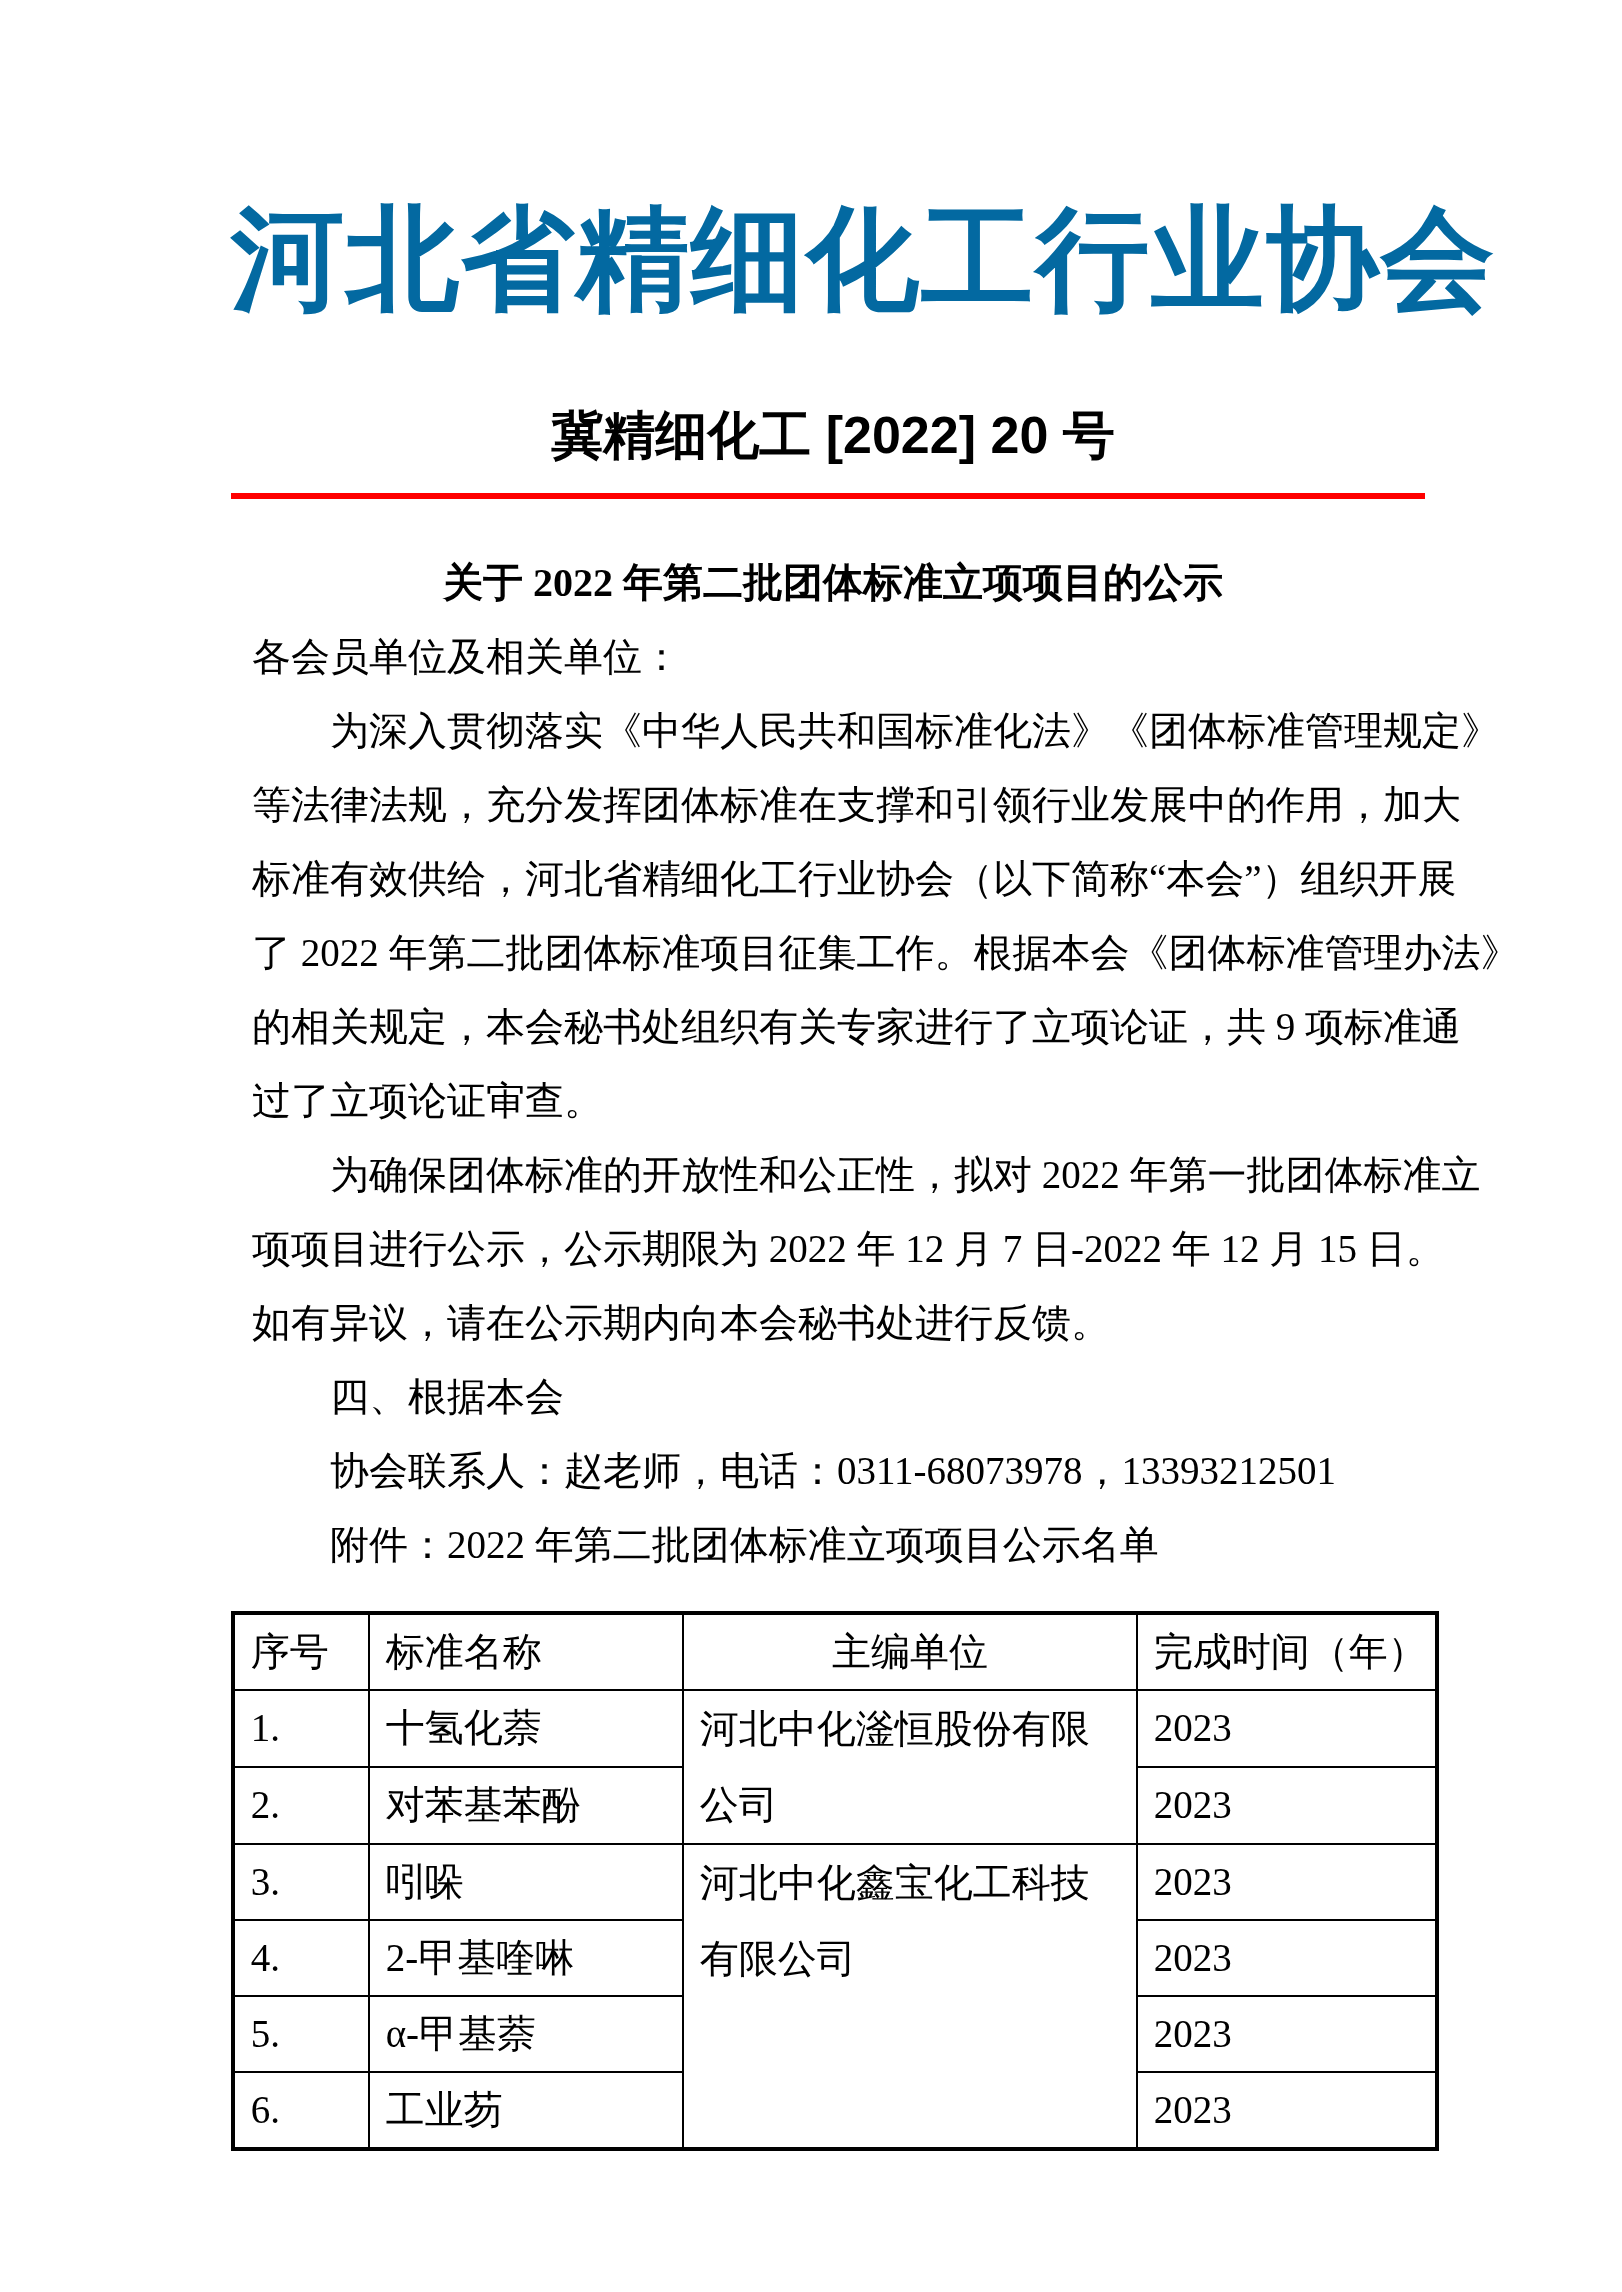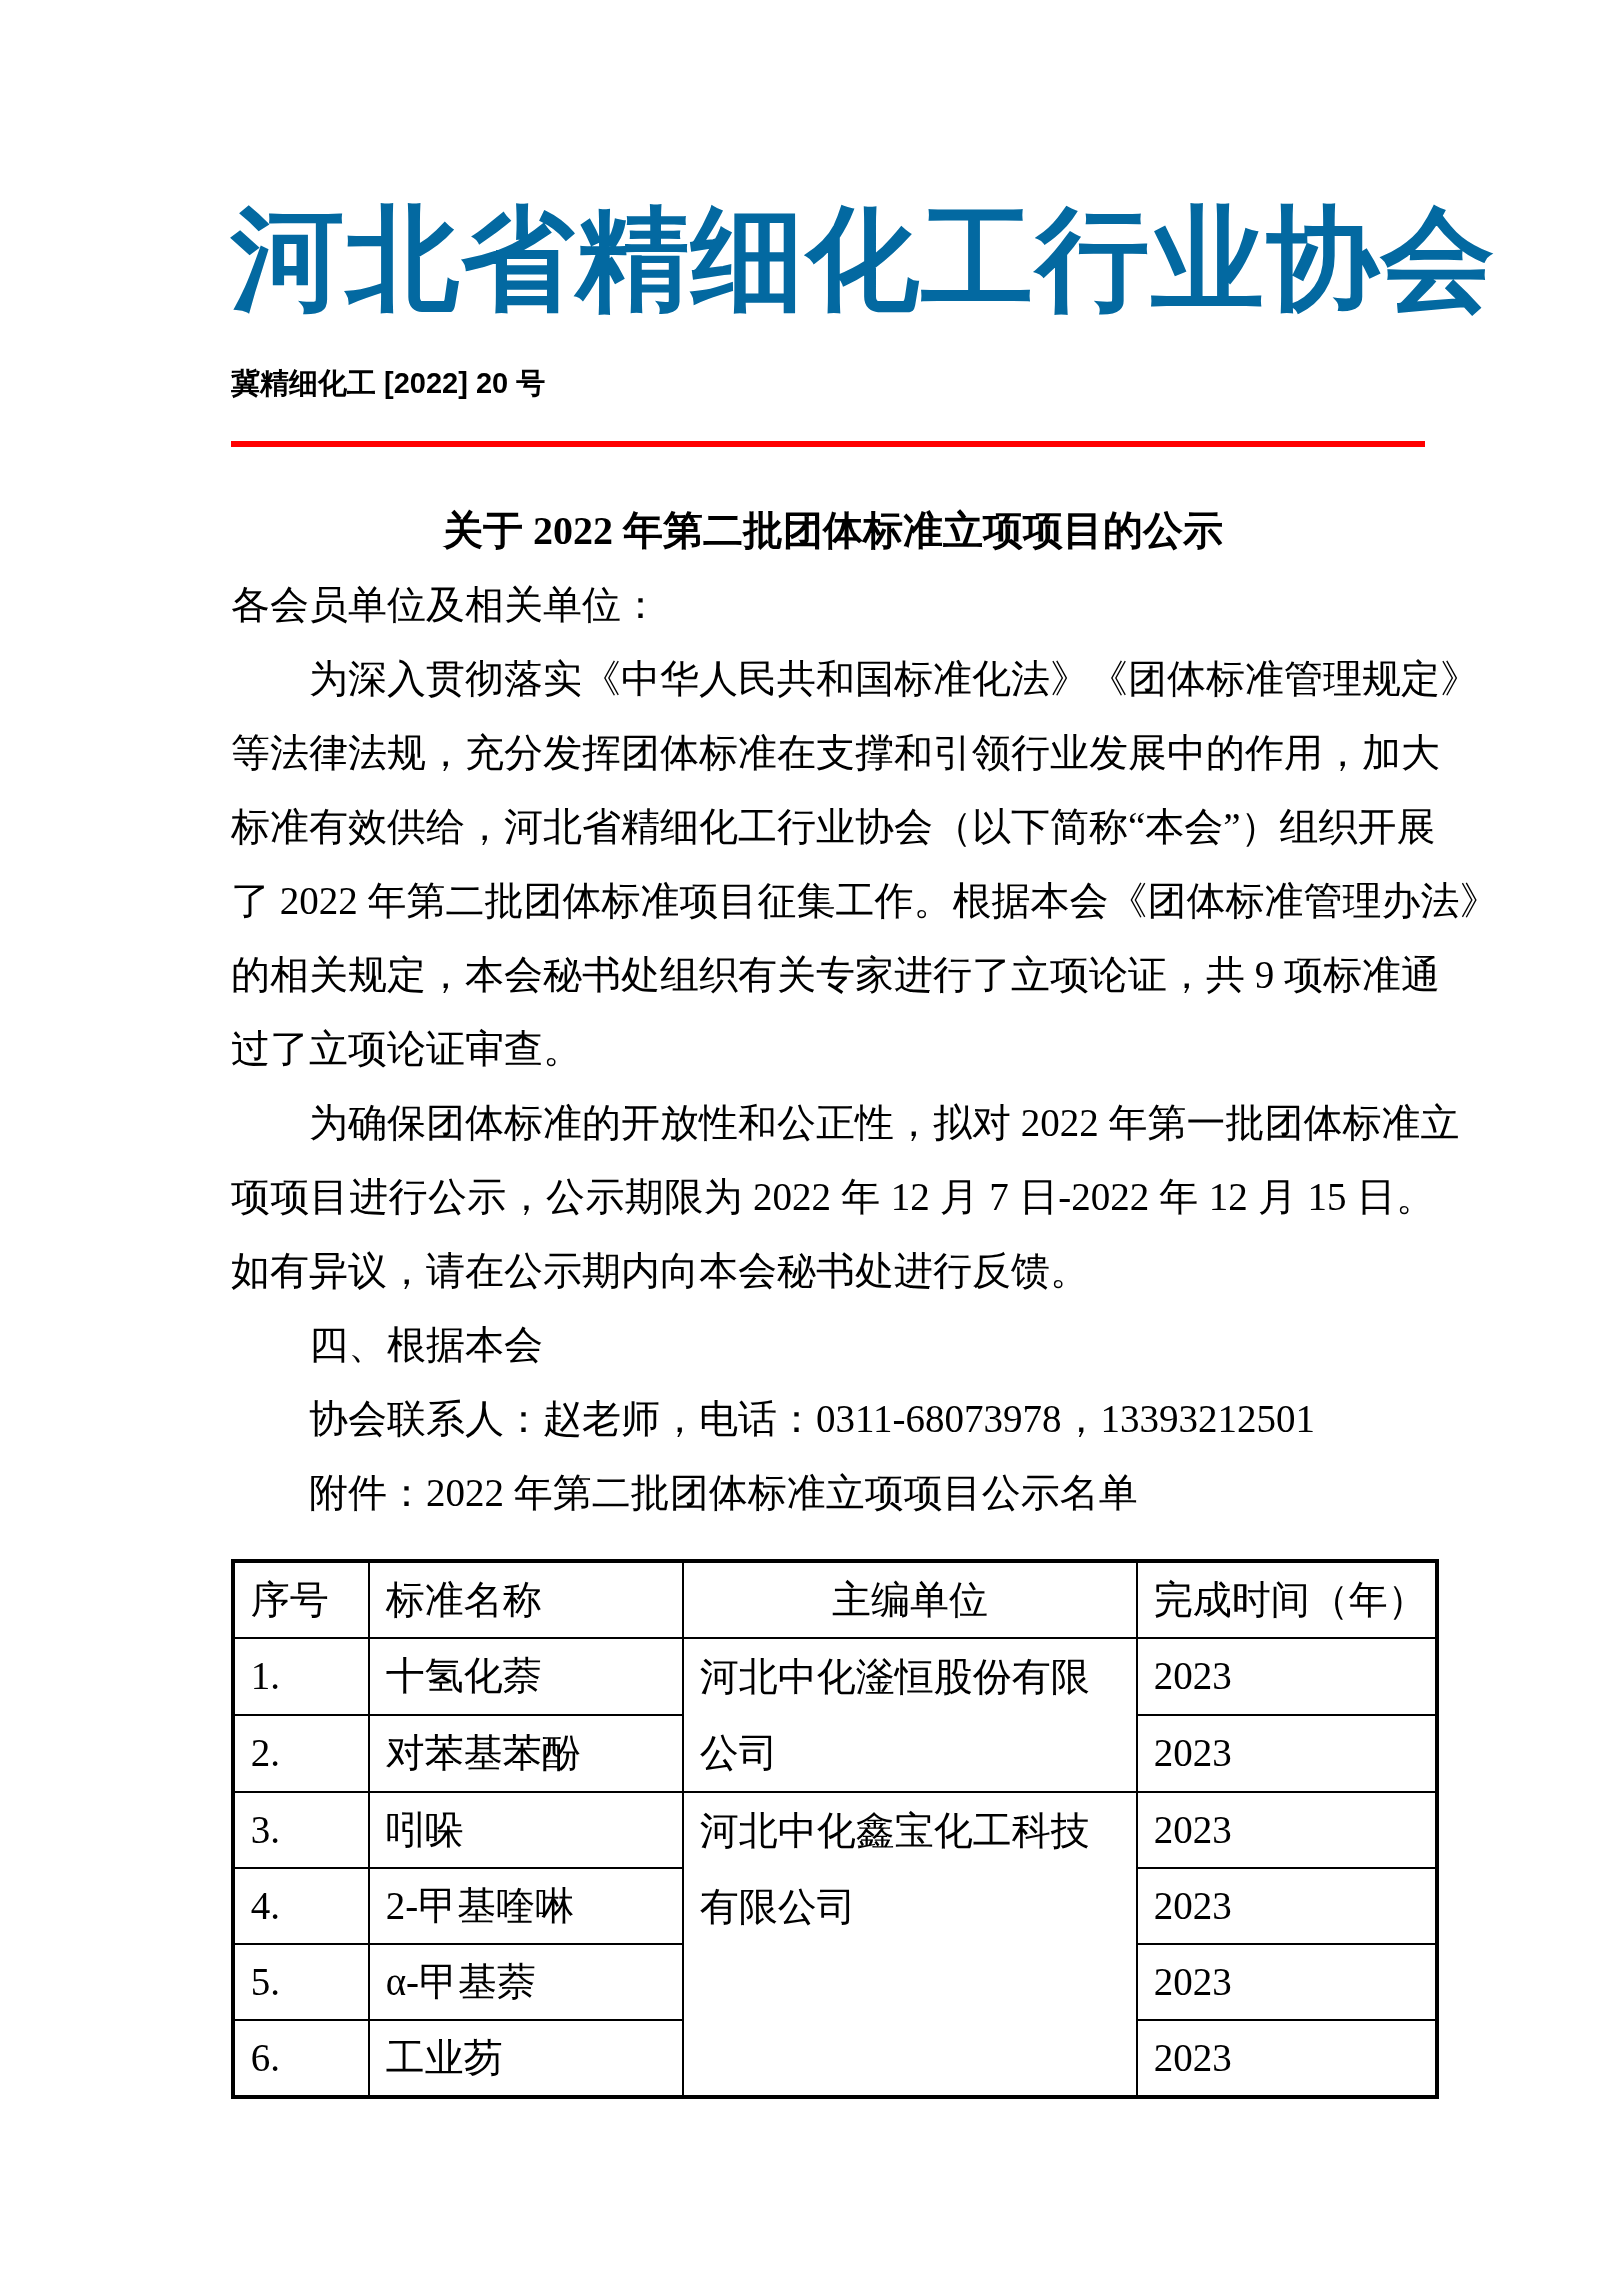--- a/index.html
+++ b/index.html
@@ -20,44 +20,46 @@
     text-align: center;
     font-family: "Liberation Sans", sans-serif;
     font-weight: bold;
     font-size: 113px;
     line-height: 116px;
     letter-spacing: 2px;
     white-space: nowrap;
     color: #ff3300;
   }
   .docnum {
-    margin-top: 44px;
+    margin-top: 96px;
+    text-align: center;
     font-family: "Liberation Sans", sans-serif;
     font-weight: bold;
-    font-size: 29px;
+    font-size: 52px;
     line-height: 45px;
     white-space: nowrap;
   }
   .redline {
     margin-top: 35px;
     height: 5.9px;
     width: 1194px;
     background: #ff0000;
   }
   .doctitle {
     margin-top: 54px;
     text-align: center;
     font-weight: bold;
     font-size: 40px;
     line-height: 59px;
     white-space: nowrap;
   }
   .bodyblock {
     margin-top: 7.8px;
     font-size: 39px;
+    margin-left: 21px;
   }
   .ln {
     line-height: 74px;
     white-space: nowrap;
     overflow: visible;
   }
   .ind { padding-left: 78px; }
   .just {
     text-align: justify;
     text-align-last: justify;

